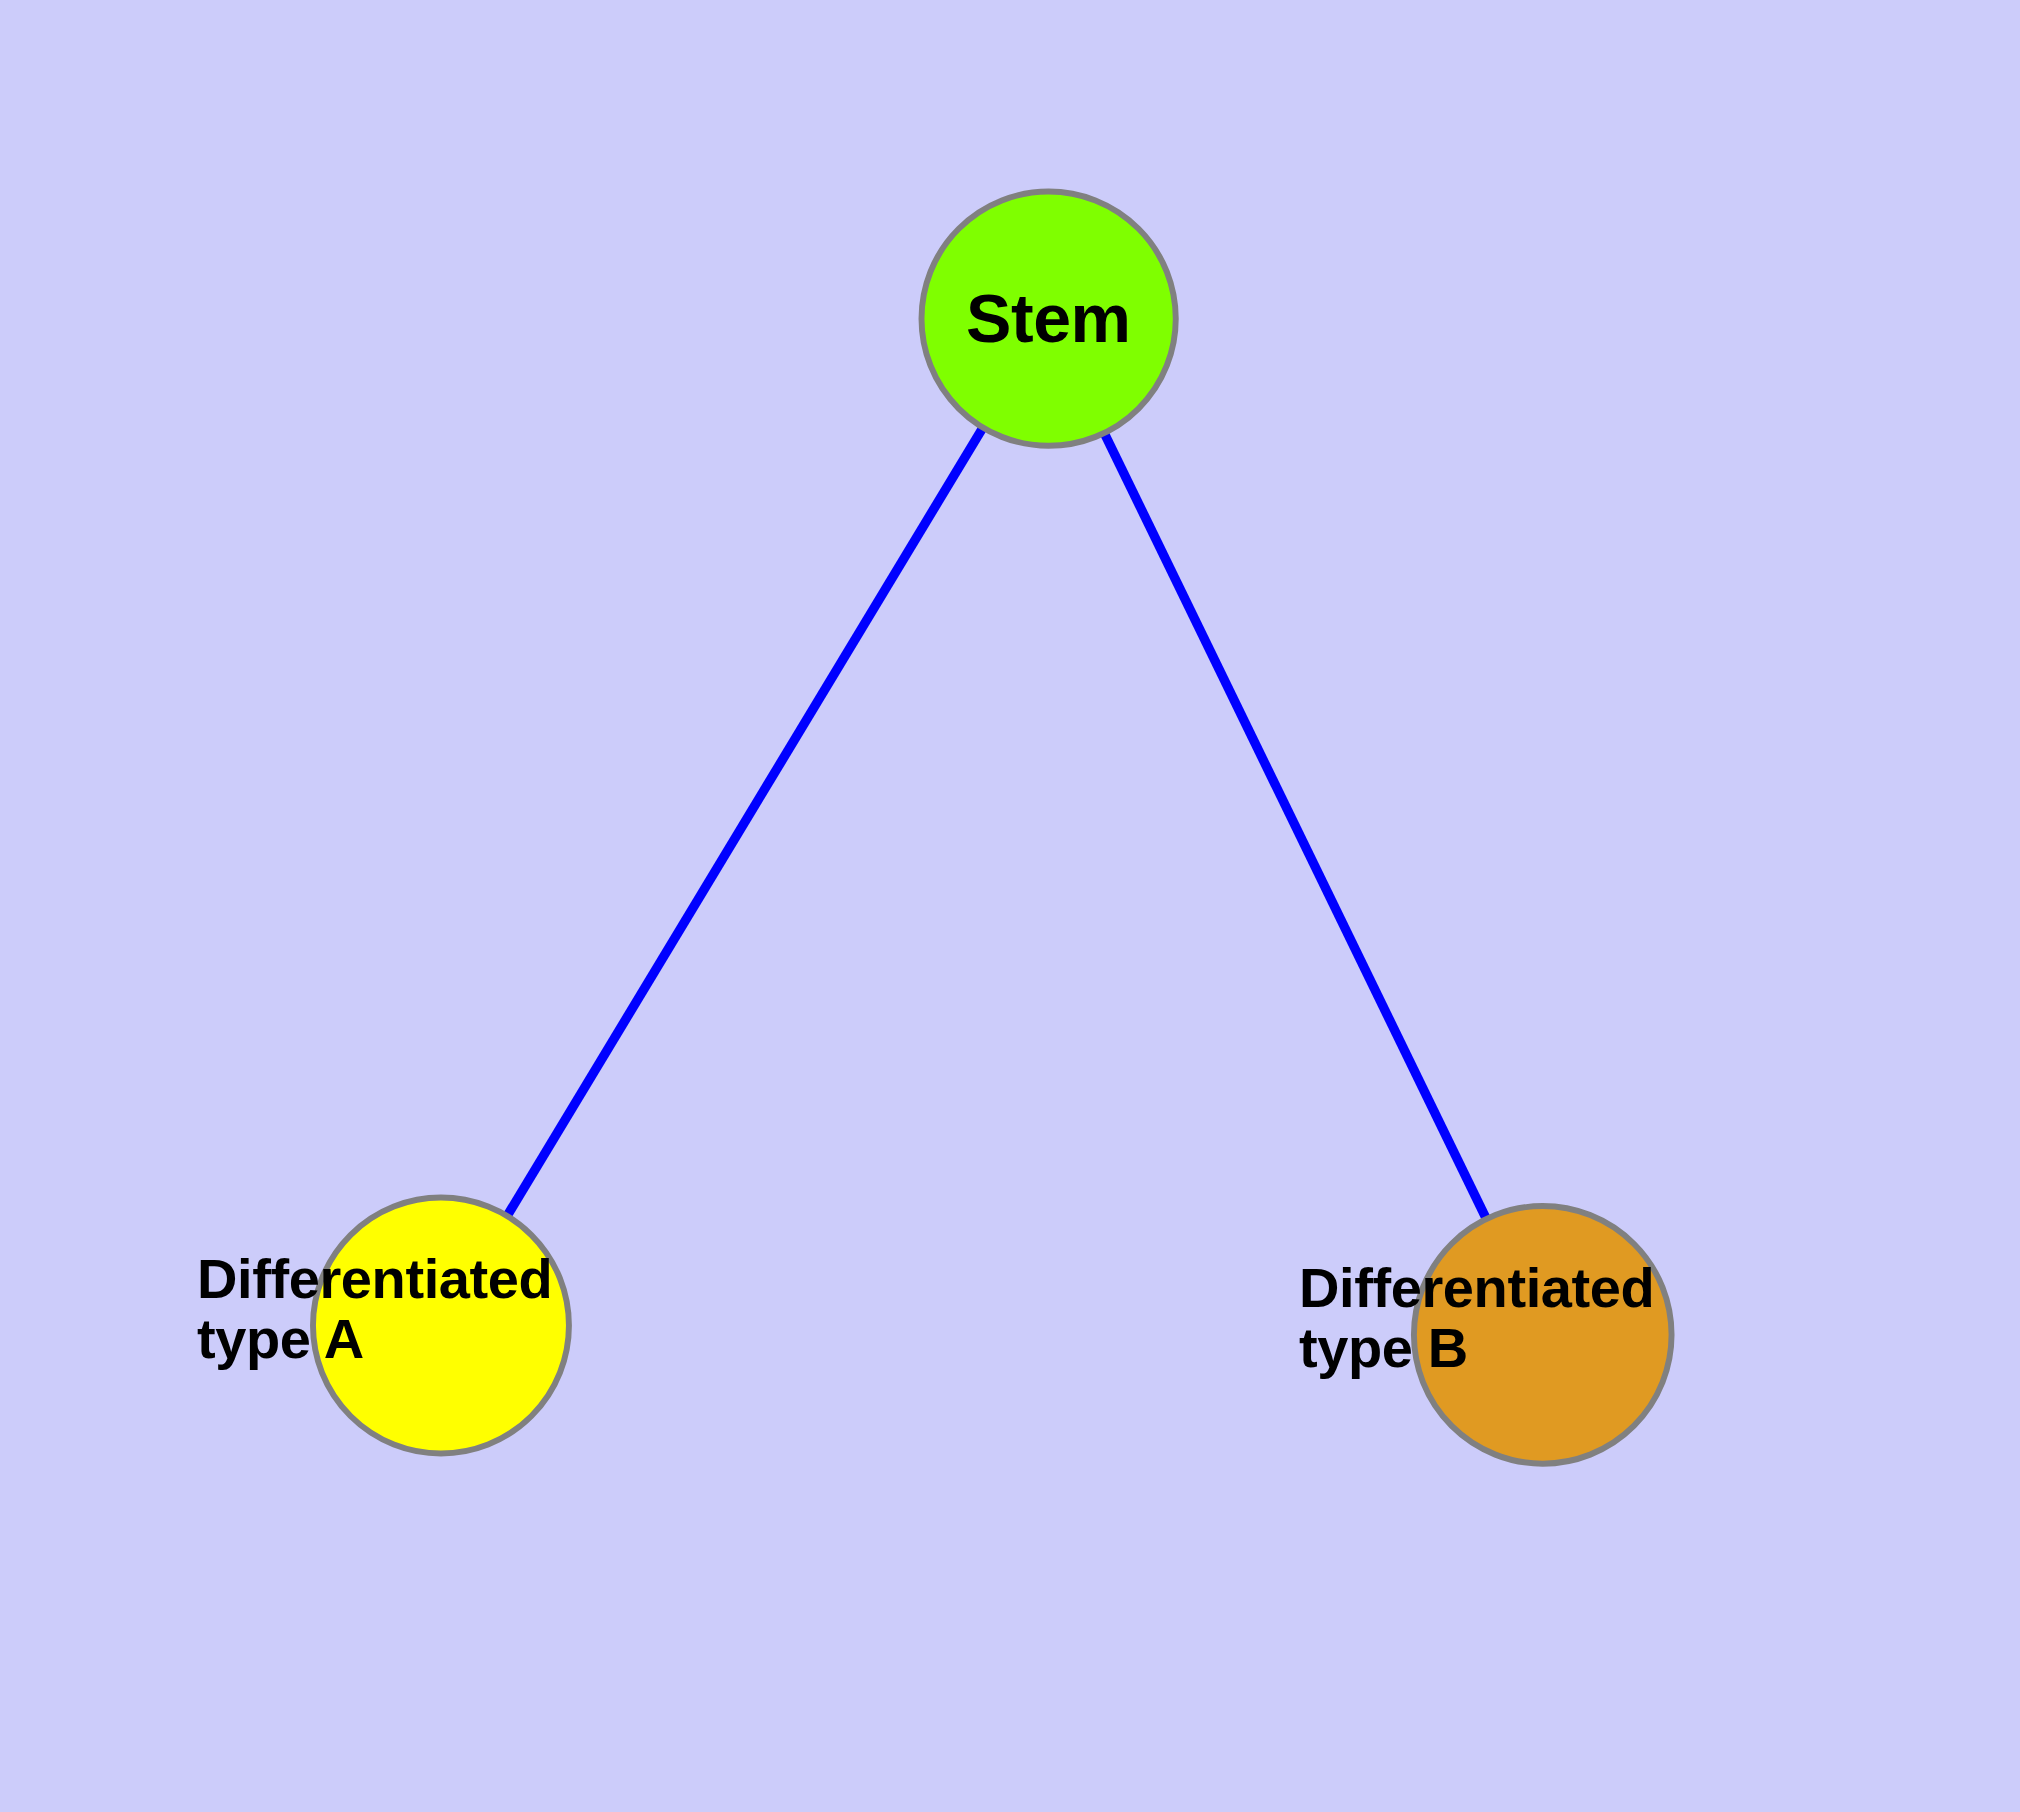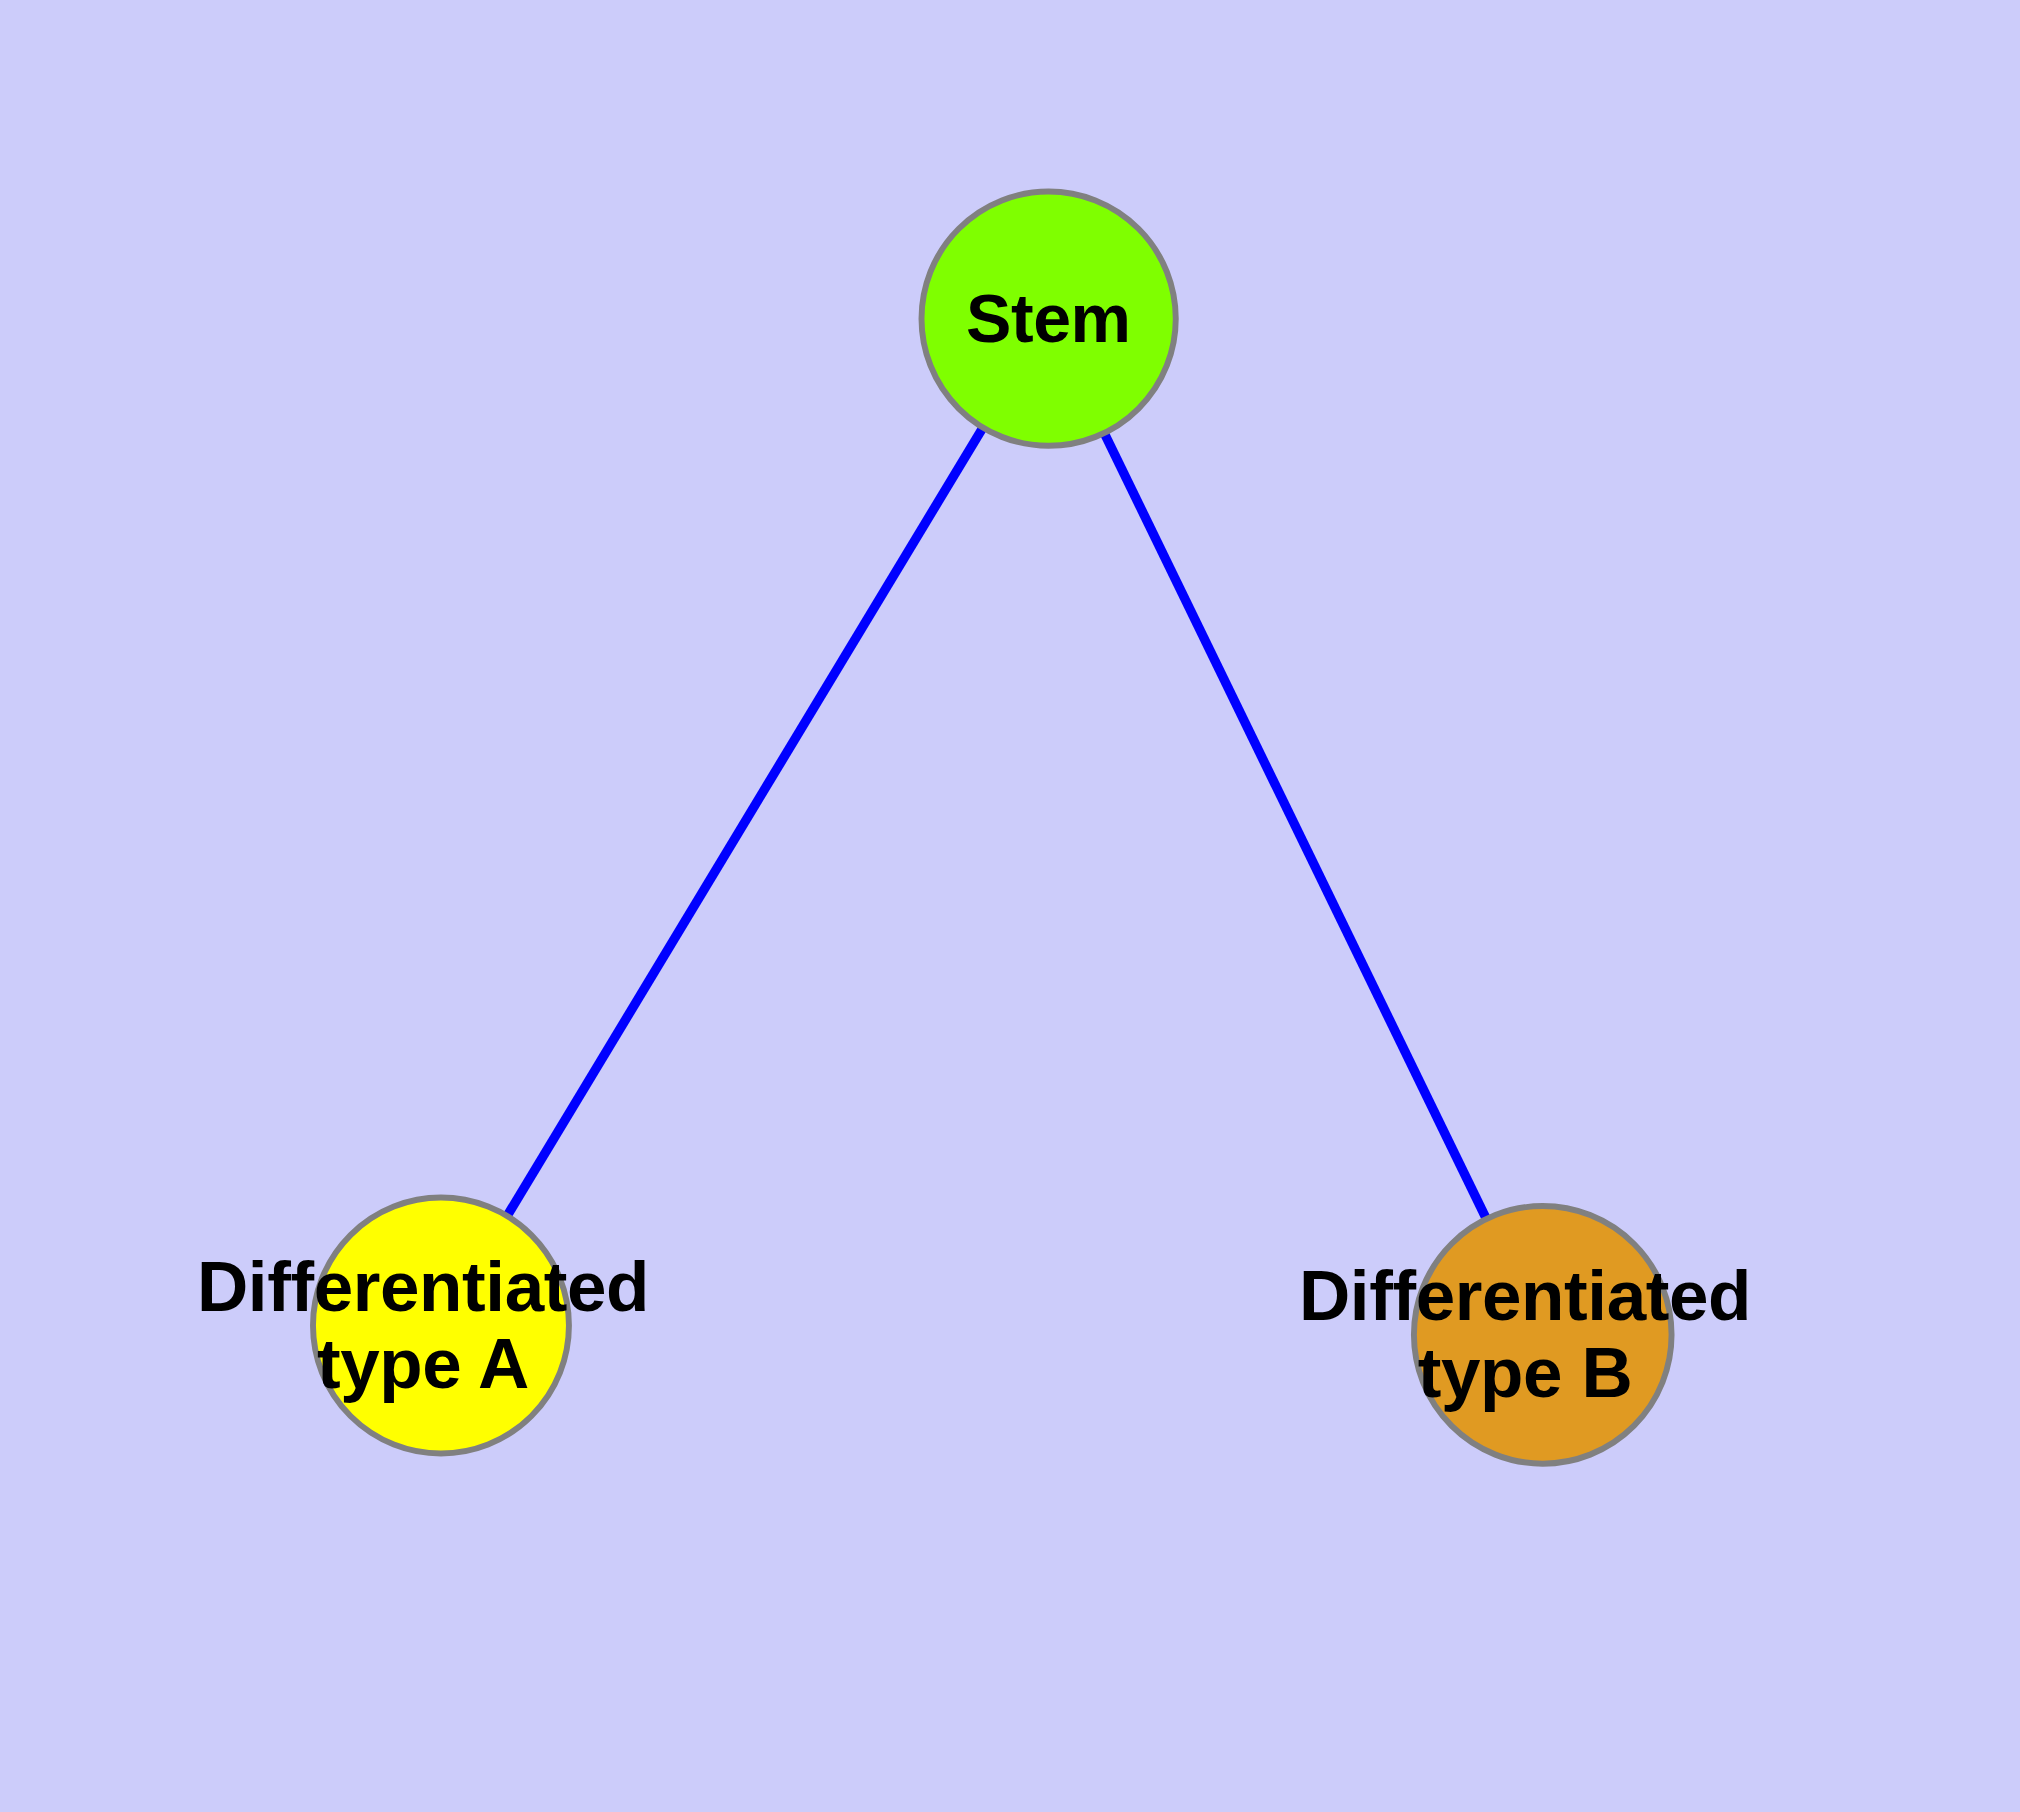--- a/index.html
+++ b/index.html
@@ -23,33 +23,33 @@
   }
   #graph-svg {
     position: absolute;
     left: 0;
     top: 0;
     width: 2021px;
     height: 1812px;
   }
   .node-label {
     position: absolute;
-    text-align: center;
+    text-align: left;
     font-weight: bold;
     color: #000000;
     line-height: 1.08;
     white-space: pre;
     pointer-events: none;
     letter-spacing: -0.4px;
   }
   .node-label.single {
     font-size: 68px;
   }
   .node-label.multi {
-    font-size: 71px;
+    font-size: 56px;
   }
 </style>
 </head>
 <body>
 
 <div id="canvas" style="width: 2021px; height: 1812px;">
 
   <div id="bg-rect" style="background: rgb(204, 204, 250);"></div>
 
   <svg id="graph-svg" viewBox="0 0 2384 2138" xmlns="http://www.w3.org/2000/svg">

